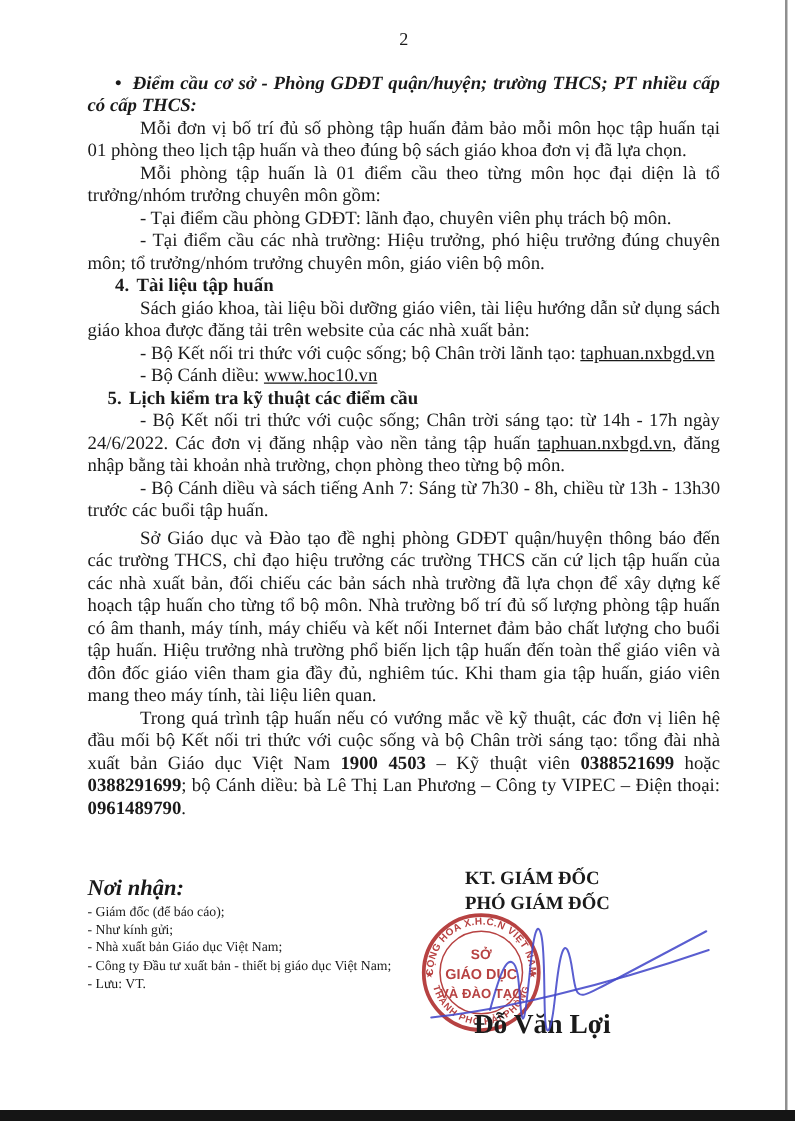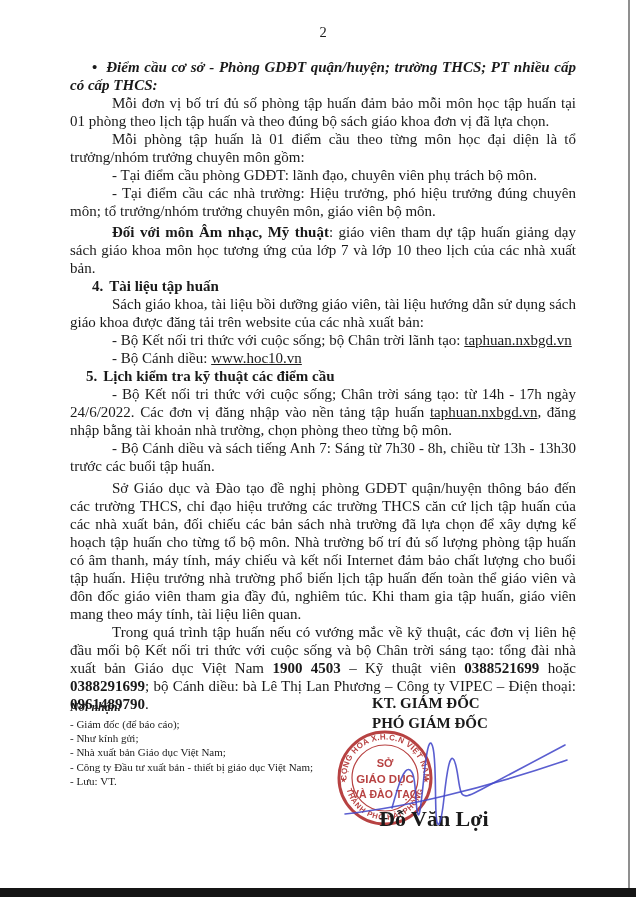--- a/index.html
+++ b/index.html
@@ -25,21 +25,21 @@
   p.h-num { text-indent:22px; font-weight:bold; }
   p.h-num.h5 { text-indent:16px; }
   .h-title { margin-left:6px; }
   .sp3 { margin-top:3px !important; }
   .sp4 { margin-top:4px !important; }
   .doc-link { text-decoration:underline; }
   b.phone { font-weight:bold; }
 
   
   .recipients { position:absolute; left:70px; top:700px; width:300px; }
-  .recipients-title { font-size:12px; font-weight:bold; font-style:italic; margin:0 0 2px 0; }
+  .recipients-title { font-size:18px; font-weight:bold; font-style:italic; margin:0 0 2px 0; }
   .recipients-item { font-size:11px; line-height:14.2px; }
   .sign-title { position:absolute; left:372px; top:694px; width:175px; text-align:left;
                 font-weight:bold; font-size:15px; line-height:19.5px; }
   .sign-name  { position:absolute; left:379px; top:806px; width:135px; text-align:left;
                 font-weight:bold; font-size:22px; }
   .stamp-svg     { position:absolute; left:310px; top:703px; width:150px; height:150px; opacity:.93; }
   .signature-svg { position:absolute; left:280px; top:698px; width:300px; height:150px; }
   .stamp-text { font-family:"Liberation Sans", sans-serif; font-weight:bold; fill:var(--stamp-red); }
   .sig-path { fill:none; stroke:var(--signature-blue); stroke-width:1.6; stroke-linecap:round; opacity:.88; }
 
@@ -55,21 +55,20 @@
   <div class="content">
     <div class="page-number">2</div>
 
     <p class="bullet-head"><span class="bullet">•</span><span>Điểm cầu cơ sở - Phòng GDĐT quận/huyện; trường THCS; PT nhiều cấp có cấp THCS:</span></p>
 
     <p>Mỗi đơn vị bố trí đủ số phòng tập huấn đảm bảo mỗi môn học tập huấn tại 01 phòng theo lịch tập huấn và theo đúng bộ sách giáo khoa đơn vị đã lựa chọn.</p>
     <p>Mỗi phòng tập huấn là 01 điểm cầu theo từng môn học đại diện là tổ trưởng/nhóm trưởng chuyên môn gồm:</p>
     <p>- Tại điểm cầu phòng GDĐT: lãnh đạo, chuyên viên phụ trách bộ môn.</p>
     <p>- Tại điểm cầu các nhà trường: Hiệu trưởng, phó hiệu trưởng đúng chuyên môn; tổ trưởng/nhóm trưởng chuyên môn, giáo viên bộ môn.</p>
 
-    <p class="sp3"><b>Đối với môn Âm nhạc, Mỹ thuật</b><span>: giáo viên tham dự tập huấn giảng dạy sách giáo khoa môn học tương ứng của lớp 7 và lớp 10 theo lịch của các nhà xuất bản.</span></p>
 
     <p class="h-num"><span>4.</span><span class="h-title">Tài liệu tập huấn</span></p>
 
     <p>Sách giáo khoa, tài liệu bồi dưỡng giáo viên, tài liệu hướng dẫn sử dụng sách giáo khoa được đăng tải trên website của các nhà xuất bản:</p>
 
     <p><span>- Bộ Kết nối tri thức với cuộc sống; bộ Chân trời lãnh tạo: </span><span class="doc-link">taphuan.nxbgd.vn</span></p>
 
     <p><span>- Bộ Cánh diều: </span><span class="doc-link">www.hoc10.vn</span></p>
 
     <p class="h-num h5"><span>5.</span><span class="h-title">Lịch kiểm tra kỹ thuật các điểm cầu</span></p>

